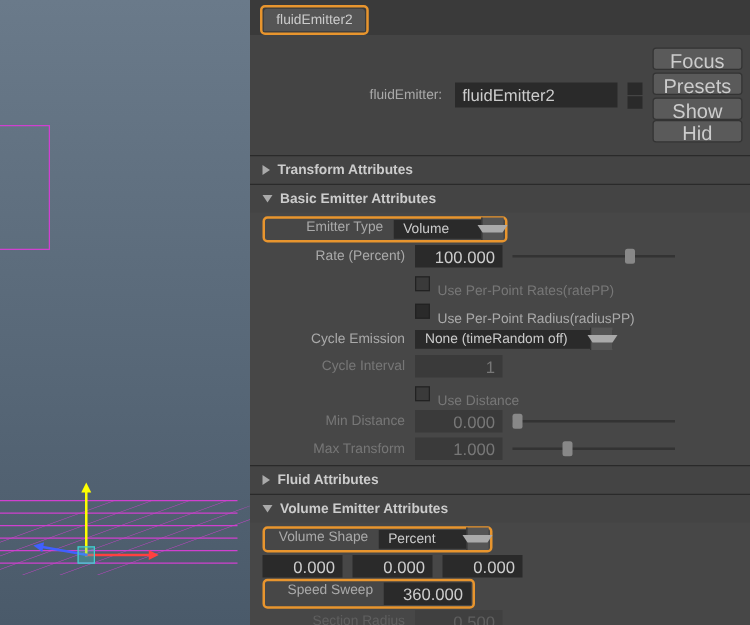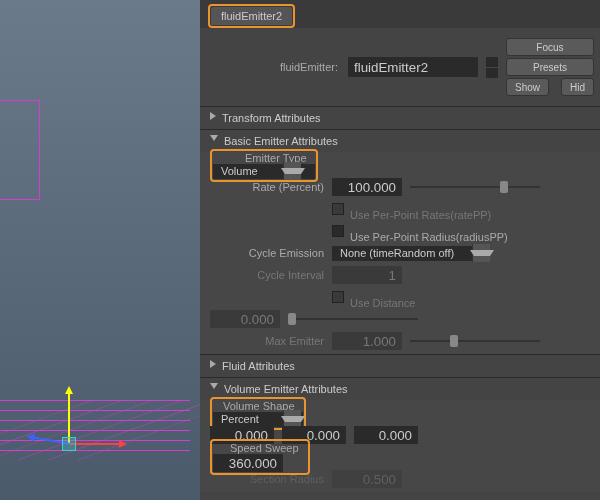--- a/index.html
+++ b/index.html
@@ -18,49 +18,49 @@
 .arrow-z::before { content: ""; position: absolute; left: -8px; top: -3px; border: 4px solid transparent; border-right: 8px solid #4060ff; }
 .center-box { position: absolute; width: 14px; height: 14px; border: 1px solid #40d0d0; background: rgba(64,208,208,0.3); bottom: -6px; left: -6px; }
 
 .panel { width: 400px; height: 500px; background: #444; color: #bbb; font-size: 11px; position: relative; }
 .tab-area { height: 28px; background: #3a3a3a; padding: 4px 8px; }
 .tab { display: inline-block; background: #555; padding: 3px 10px; border-radius: 3px 3px 0 0; color: #ccc; }
 .hl-tab { border: 2px solid #e8952e; border-radius: 4px; padding: 1px; display: inline-block; }
 .header-row { padding: 10px 6px; display: flex; align-items: center; justify-content: flex-end; gap: 4px; }
 .label-r { color: #aaa; text-align: right; padding-right: 6px; }
 .name-input { background: #2a2a2a; border: none; color: #ccc; padding: 3px 6px; width: 130px; height: 20px; }
-.btn { background: #5a5a5a; border: 1px solid #333; border-radius: 3px; color: #ccc; padding: 2px 8px; height: 18px; font-size: 10px; }
+.btn { background: #5a5a5a; border: 1px solid #333; border-radius: 3px; color: #ccc; padding: 2px 8px; height: 18px; font-size: 16px; }
 .btn-col { display: flex; flex-direction: column; gap: 2px; }
-.btn-row2 { display: flex; gap: 12px; }
+.btn-row2 { display: flex; gap: 0; flex-direction: column; }
 .snap-icons { display: flex; flex-direction: column; gap: 1px; padding: 0 4px; }
 .snap-icons span { width: 12px; height: 10px; background: #2a2a2a; display: block; }
 .sections { overflow: hidden; }
 .section { border-top: 1px solid #2a2a2a; }
-.section-head { padding: 5px 10px; display: flex; align-items: flex-start; gap: 6px; font-weight: normal; color: #ccc; }
+.section-head { padding: 5px 10px; display: flex; align-items: center; gap: 6px; font-weight: bold; color: #ccc; }
 .tri { width: 0; height: 0; display: inline-block; }
 .tri-r { border-top: 4px solid transparent; border-bottom: 4px solid transparent; border-left: 6px solid #aaa; }
 .tri-d { border-left: 4px solid transparent; border-right: 4px solid transparent; border-top: 6px solid #aaa; }
 .body { padding: 2px 0; background: #474747; }
 .row { display: flex; align-items: center; height: 22px; padding: 0 10px; }
 .row-label { width: 122px; text-align: right; padding-right: 8px; color: #aaa; }
 .row-label.dim { color: #777; }
 .num-input { background: #2a2a2a; border: none; color: #ccc; padding: 3px 6px; width: 70px; height: 18px; text-align: right; }
 .num-input.dim { background: #3a3a3a; color: #777; }
 .dropdown { display: flex; align-items: center; background: #2a2a2a; height: 15px; }
 .dropdown span { padding: 0 8px; color: #ccc; width: 70px; }
 .dropdown .dd-btn { width: 18px; height: 18px; background: #555; display: flex; align-items: center; justify-content: center; border-left: 1px solid #333; }
 .dropdown.wide span { width: 140px; }
 .checkbox { width: 12px; height: 12px; background: #2a2a2a; border: 1px solid #222; margin-right: 6px; }
 .checkbox.dim { background: #3a3a3a; }
 .check-label { color: #aaa; margin-top: 12px; }
 .check-label.dim { color: #777; }
 .slider { flex: 1; height: 18px; position: relative; margin-left: 8px; max-width: 130px; }
 .slider-track { position: absolute; top: 8px; width: 100%; height: 2px; background: #333; }
 .slider-thumb { position: absolute; top: 3px; width: 8px; height: 12px; background: #888; border-radius: 2px; }
-.hl { border: 2px solid #e8952e; border-radius: 4px; display: inline-flex; padding: 1px; flex-direction: column; }
+.hl { border: 2px solid #e8952e; border-radius: 4px; display: inline-flex; padding: 1px; }
 .triple .num-input { width: 64px; margin-right: 8px; }
 </style>
 </head>
 <body>
 
 <div class="viewport">
   <div class="cube-edges"></div>
   <div class="grid">
     <div class="grid-line-h" style="top:0"></div>
     <div class="grid-line-h" style="top:10px"></div>
@@ -160,28 +160,29 @@
         <div class="row">
           <span class="row-label dim">Cycle Interval</span>
           <input class="num-input dim" value="1" style="">
         </div>
         <div class="row">
           <span class="row-label"></span>
           <span class="checkbox dim"></span>
           <span class="check-label dim">Use Distance</span>
         </div>
         <div class="row">
+          <span class="row-label dim">Min Distance</span>
           <input class="num-input dim" value="0.000" style="">
           <div class="slider">
               <div class="slider-track"></div>
               <div class="slider-thumb" style="left:0"></div>
             </div>
         </div>
         <div class="row">
-          <span class="row-label dim">Max Emitter</span>
+          <span class="row-label dim">Max Transform</span>
           <input class="num-input dim" value="1.000" style="">
           <div class="slider">
               <div class="slider-track"></div>
               <div class="slider-thumb" style="left:40px"></div>
             </div>
         </div>
       </div>
     </div>
 
     <div class="section">

